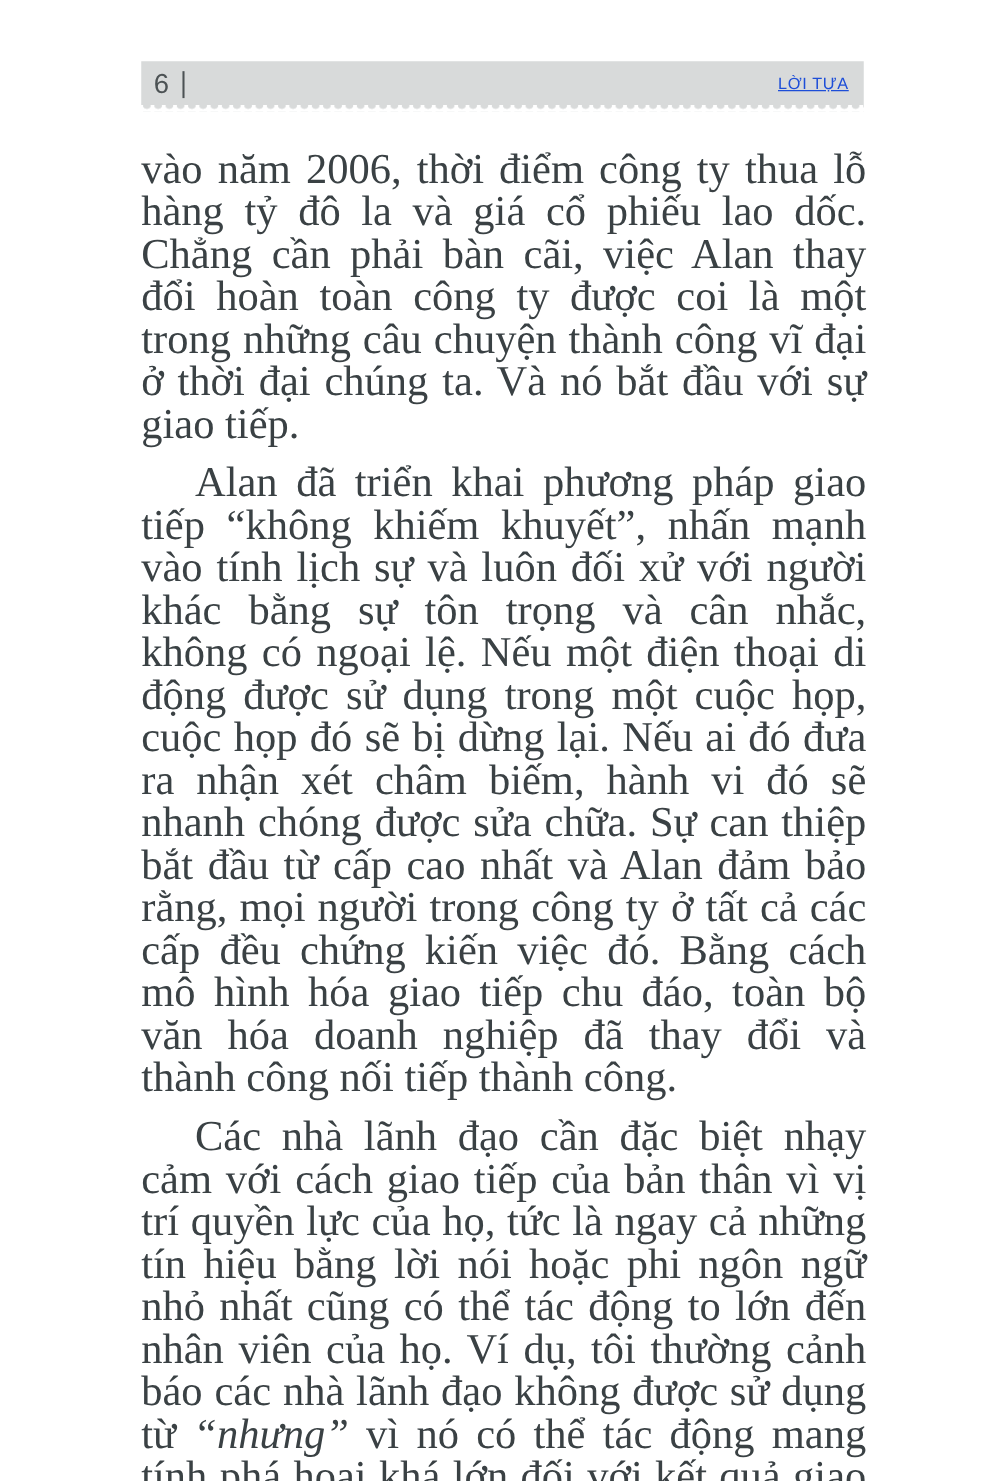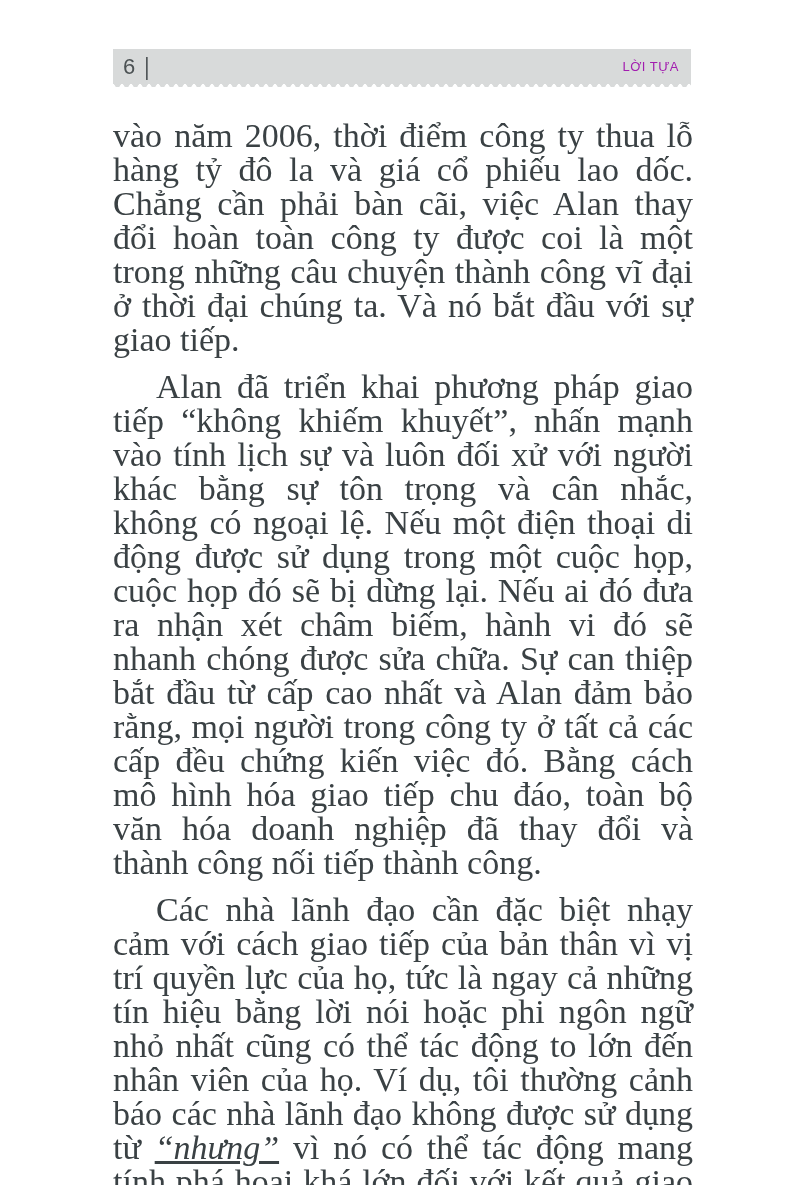--- a/index.html
+++ b/index.html
@@ -49,39 +49,40 @@
   .page-number-separator {
     font-size: 20px;
     line-height: 1;
     color: #4c5254;
     font-weight: 300;
     transform: scaleY(1.15);
   }
   .section-title {
     font-size: 13px;
     letter-spacing: 0.5px;
-    color: #a21caf;
+    color: #1d4ed8;
+    text-decoration: underline;
   }
   .body-text {
     position: absolute;
     left: 113px;
     top: 119px;
     width: 580px;
     color: #3a4144;
     font-size: 34px;
     line-height: 34px;
     text-align: justify;
   }
   .body-text p {
     margin-bottom: 13px;
   }
   .body-text p.indent {
     text-indent: 43px;
   }
-  .italic-segment { font-style: italic; text-decoration: underline; }
+  .italic-segment { font-style: italic; }
 </style>
 </head>
 <body>
 
 <div class="page">
 
   <div class="header-bar">
     <div class="page-number-group">
       <span class="page-number">6</span>
       <span class="page-number-separator">|</span>

